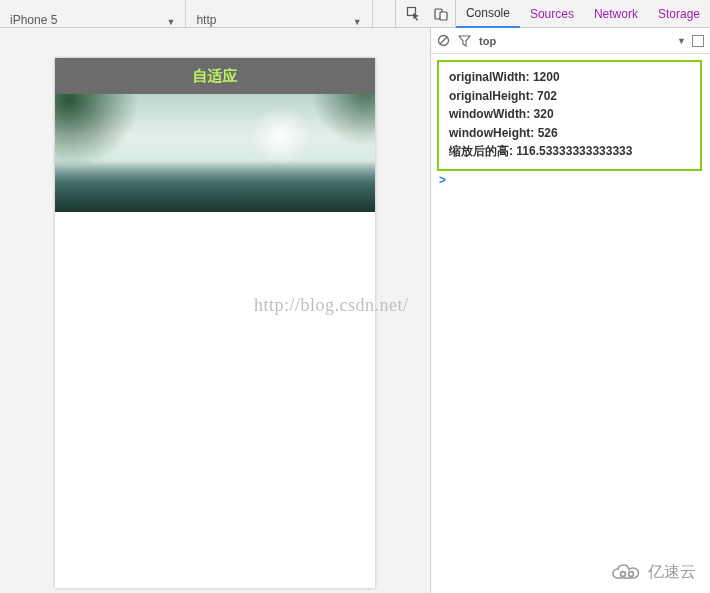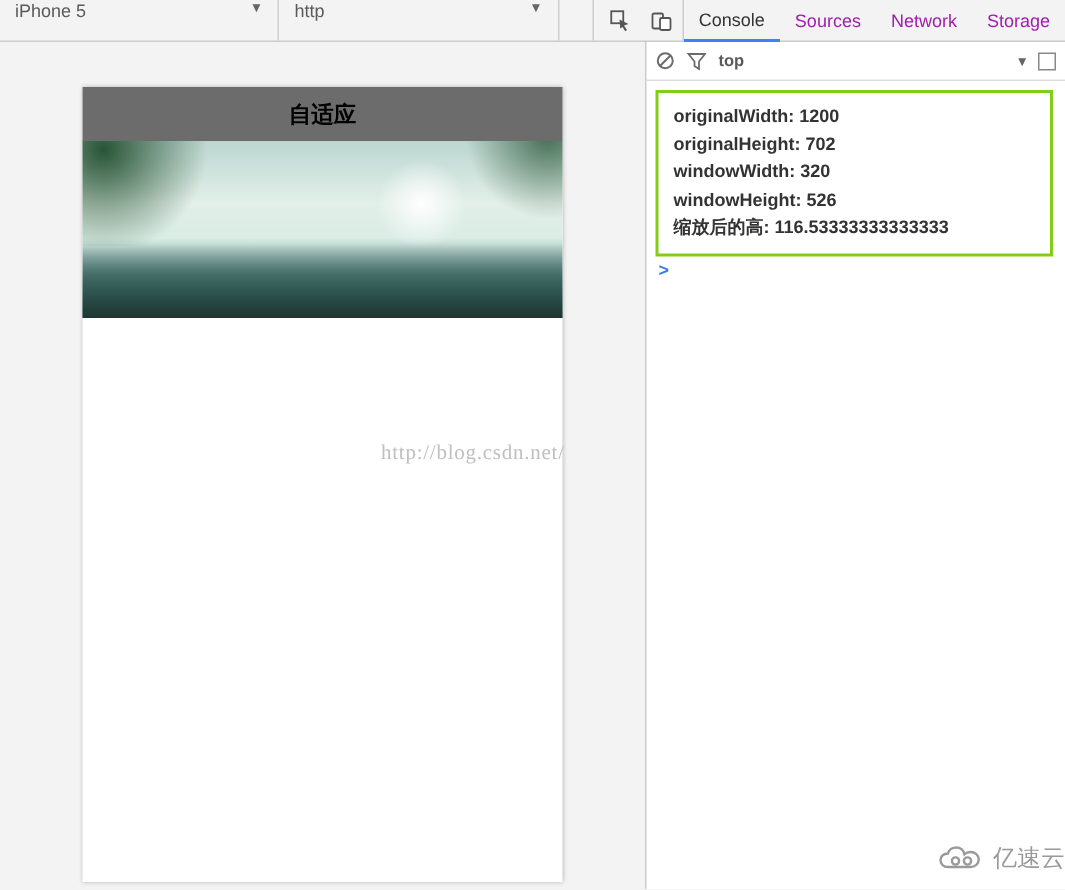--- a/index.html
+++ b/index.html
@@ -1,58 +1,58 @@
 <!DOCTYPE html>
 <html><head>
 <meta charset="utf-8">
 <style>
   * { box-sizing: border-box; margin: 0; padding: 0; font-family: "Segoe UI", Arial, sans-serif; }
   body { width: 710px; height: 593px; background: #f3f3f3; position: relative; overflow: hidden; }
 
   
   .toolbar { display: flex; align-items: stretch; height: 28px; background: #f3f3f3; border-bottom: 1px solid #ccc; font-size: 12px; color: #5a5a5a; }
-  .dd { display: flex; align-items: flex-start; justify-content: space-between; padding: 0 10px; width: 200px; border-right: 1px solid #d0d0d0; cursor: pointer; }
+  .dd { display: flex; align-items: flex-end; justify-content: space-between; padding: 0 10px; width: 200px; border-right: 1px solid #d0d0d0; cursor: pointer; }
   .dd .chev { font-size: 9px; color: #666; }
   .spacer { width: 24px; }
   .divider { width: 1px; background: #ccc; }
 
   .rtabs { display: flex; align-items: center; margin-left: 4px; }
   .rtab-icon { width: 28px; height: 28px; display:flex; align-items:center; justify-content:center; }
   .rtabs .tab { padding: 0 10px; height: 28px; display:flex; align-items:center; cursor:pointer; color:#333; }
   .rtabs .tab.active { border-bottom: 2px solid #3e82f7; color:#333; }
   .rtabs .tab.inactive { color:#a21caf; }
 
   
   .main { display:flex; height: calc(100% - 28px); }
   .left { width: 430px; position: relative; background:#f3f3f3; }
   .right { flex:1; background:#fff; border-left: 1px solid #ccc; display:flex; flex-direction:column;font-weight:bold; }
 
   
   .device { position:absolute; left:55px; top:30px; width:320px; height:530px; background:#fff; box-shadow: 0 0 3px rgba(0,0,0,0.25); }
-  .device-header { height:36px; background:#6c6c6c; color:#000000; display:flex; align-items:center; justify-content:center; font-size:15px; font-weight:bold; }
+  .device-header { height:36px; background:#6c6c6c; color:#bef264; display:flex; align-items:center; justify-content:center; font-size:15px; font-weight:bold; }
   .device-img { height:118px; position:relative; overflow:hidden; background: linear-gradient(180deg,#bcd6d0 0%, #e3efe9 35%, #d9ece5 55%, #6e9793 75%, #334a46 100%); }
   .leaves { position:absolute; width:120px; height:80px; background: radial-gradient(circle at 20% 20%, rgba(24,70,36,0.9), rgba(24,70,36,0) 60%); top:-10px; left:-10px; }
   .leaves2 { position:absolute; width:90px; height:60px; background: radial-gradient(circle at 80% 10%, rgba(24,70,36,0.7), rgba(24,70,36,0) 60%); top:-8px; right:-8px; }
   .mount { position:absolute; bottom:0; left:0; right:0; height:50px; background: linear-gradient(180deg, rgba(50,90,85,0) 0%, rgba(44,84,78,0.85) 60%, rgba(28,52,48,0.95) 100%); }
   .flare { position:absolute; top:10%; right:20%; width:60px; height:60px; background: radial-gradient(circle, rgba(255,255,255,0.95), rgba(255,255,255,0) 70%); border-radius:50%; }
 
   
   .filterbar { height:26px; display:flex; align-items:center; border-bottom:1px solid #ddd; font-size:11px; color:#5a5a5a; padding:0 6px; gap:8px; }
   .filterbar .ctx { flex:0 0 auto; }
   .filterbar .end { margin-left:auto; display:flex; align-items:center; gap:6px; }
 
   
   .console-box { margin:6px 8px 0 6px; border:2px solid #84cc16; padding:6px 10px 8px 10px; font-family: Consolas, "Courier New", monospace; font-size:12px; color:#333; line-height:1.55; }
   .prompt { color:#367cf1; font-family: Consolas, monospace; font-size:12px; padding:2px 0 0 8px; }
 
   
-  .wm { position:absolute; left:254px; top:295px; font-size:14px; color:#bfbfbf; font-family: "Times New Roman", serif; letter-spacing:0.5px; pointer-events:none; }
+  .wm { position:absolute; left:254px; top:295px; font-size:18px; color:#bfbfbf; font-family: "Times New Roman", serif; letter-spacing:0.5px; pointer-events:none; }
 
   
-  .logo { position:absolute; right:0; bottom:10px; display:flex; align-items:center; gap:4px; }
+  .logo { position:absolute; right:14px; bottom:10px; display:flex; align-items:center; gap:4px; }
   .logo-t { font-size:16px; color:#9a9a9a; font-weight:500; }
 
   svg { display:block; }
 </style>
 </head>
 <body>
 
 <div class="toolbar">
   <div class="dd">
     <span>iPhone 5</span>

